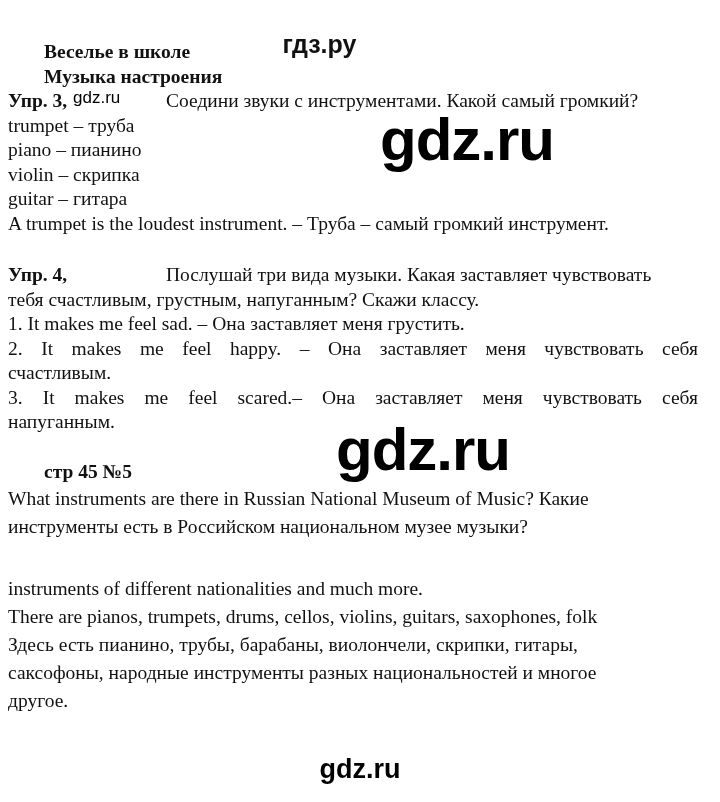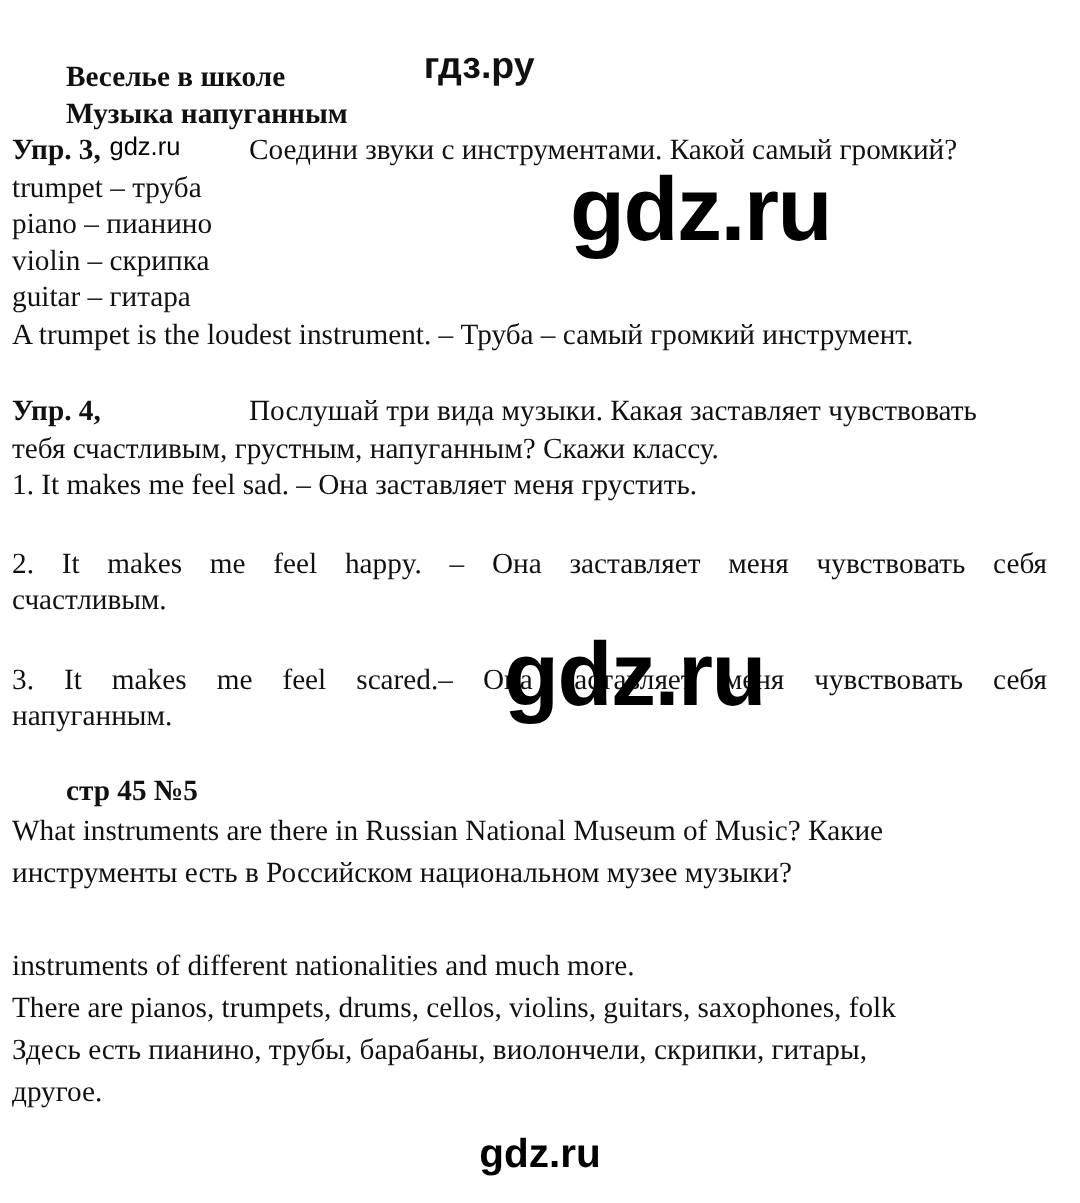--- a/index.html
+++ b/index.html
@@ -40,21 +40,20 @@
     .line {
       display: block;
       white-space: nowrap;
       transform-origin: left center;
     }
     .bold { font-weight: bold; margin-left: 36px; }
     .justify {
       text-align: justify;
       text-align-last: justify;
       white-space: normal;
-      margin-top: 28px;
     }
     .ex-label {
       display: inline-block;
       font-weight: bold;
     }
     .ex-task {
       position: absolute;
       white-space: nowrap;
     }
     .row { position: relative; height: 24.5px; }
@@ -88,21 +87,21 @@
       color: #000;
     }
   </style>
 </head>
 <body>
 
 <div class="site-header">гдз.ру</div>
 
 <div class="content">
   <span class="line bold">Веселье в школе</span>
-  <span class="line bold">Музыка напуганным</span>
+  <span class="line bold">Музыка настроения</span>
 
   <div class="row">
     <span class="ex-label">Упр. 3,</span>
     <span class="ex-task" style="left:158px;top:0;">Соедини звуки с инструментами. Какой самый громкий?</span>
   </div>
   <span class="line">trumpet – труба</span>
   <span class="line">piano – пианино</span>
   <span class="line">violin – скрипка</span>
   <span class="line">guitar – гитара</span>
   <span class="line">A trumpet is the loudest instrument. – Труба – самый громкий инструмент.</span>
@@ -124,19 +123,20 @@
 
   <span class="line bold" style="line-height:26px;">стр 45 №5</span>
   <span class="line" style="line-height:28px;">What instruments are there in Russian National Museum of Music? Какие</span>
   <span class="line" style="line-height:28px;">инструменты есть в Российском национальном музее музыки?</span>
 
   <div class="gap" style="height:34px;"></div>
 
   <span class="line" style="line-height:28px;">instruments of different nationalities and much more.</span>
   <span class="line" style="line-height:28px;">There are pianos, trumpets, drums, cellos, violins, guitars, saxophones, folk</span>
   <span class="line" style="line-height:28px;">Здесь есть пианино, трубы, барабаны, виолончели, скрипки, гитары,</span>
+  <span class="line" style="line-height:28px;">саксофоны, народные инструменты разных национальностей и многое</span>
   <span class="line" style="line-height:28px;">другое.</span>
 </div>
 
 <div class="wm-small" style="left:73px;top:89px;">gdz.ru</div>
 <div class="wm-big" style="left:380px;top:110px;">gdz.ru</div>
 <div class="wm-big" style="left:336px;top:420px;">gdz.ru</div>
 <div class="wm-footer">gdz.ru</div>
 
 </body></html>

